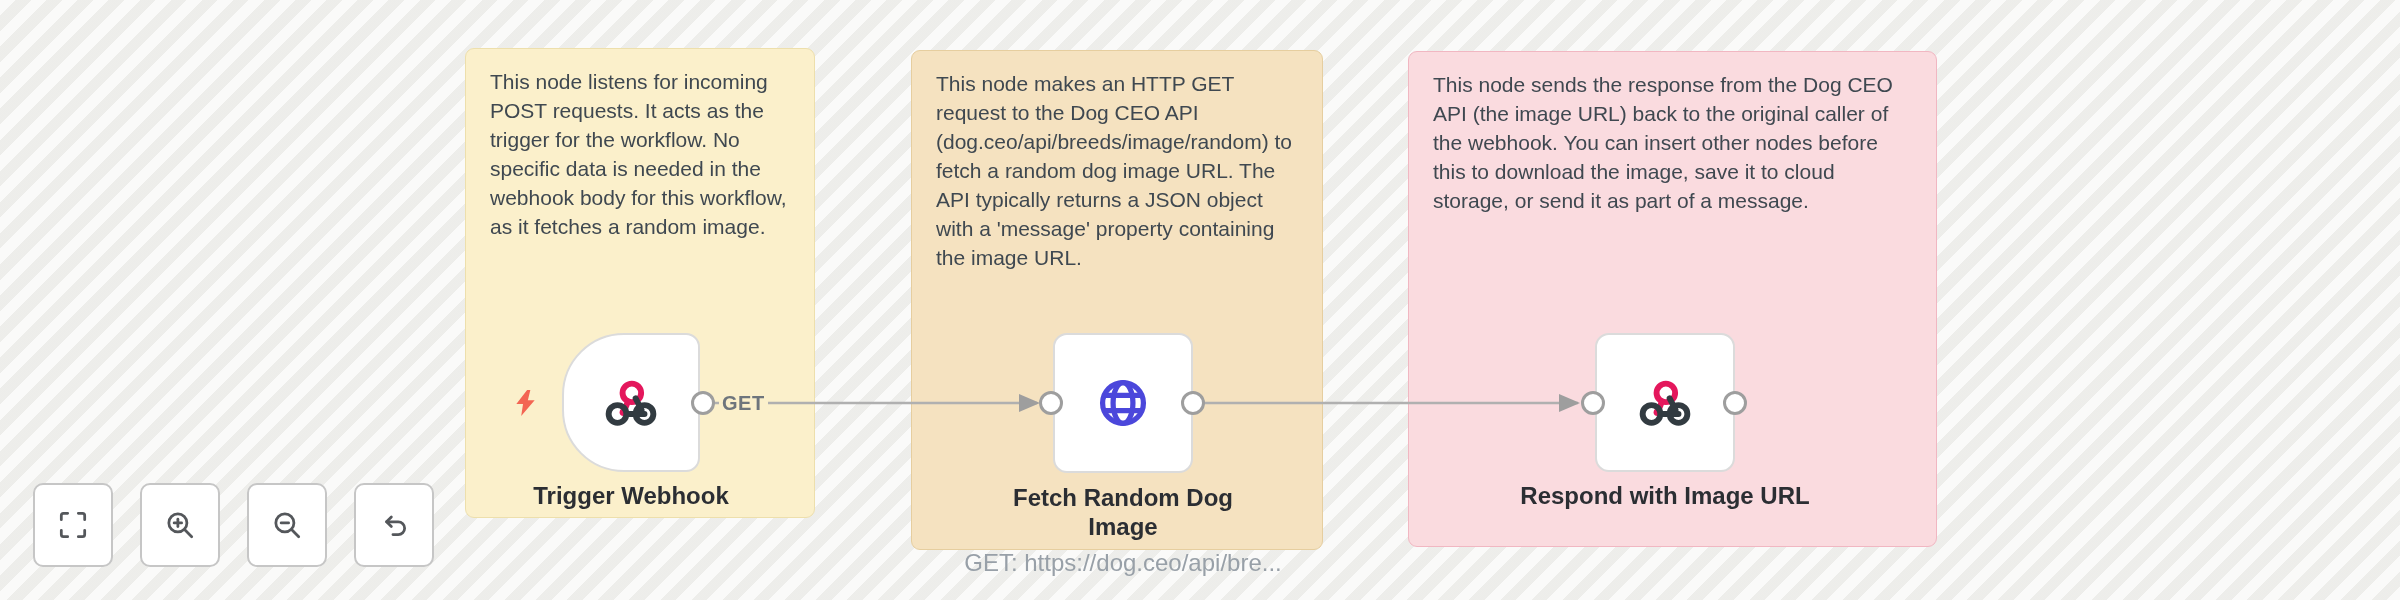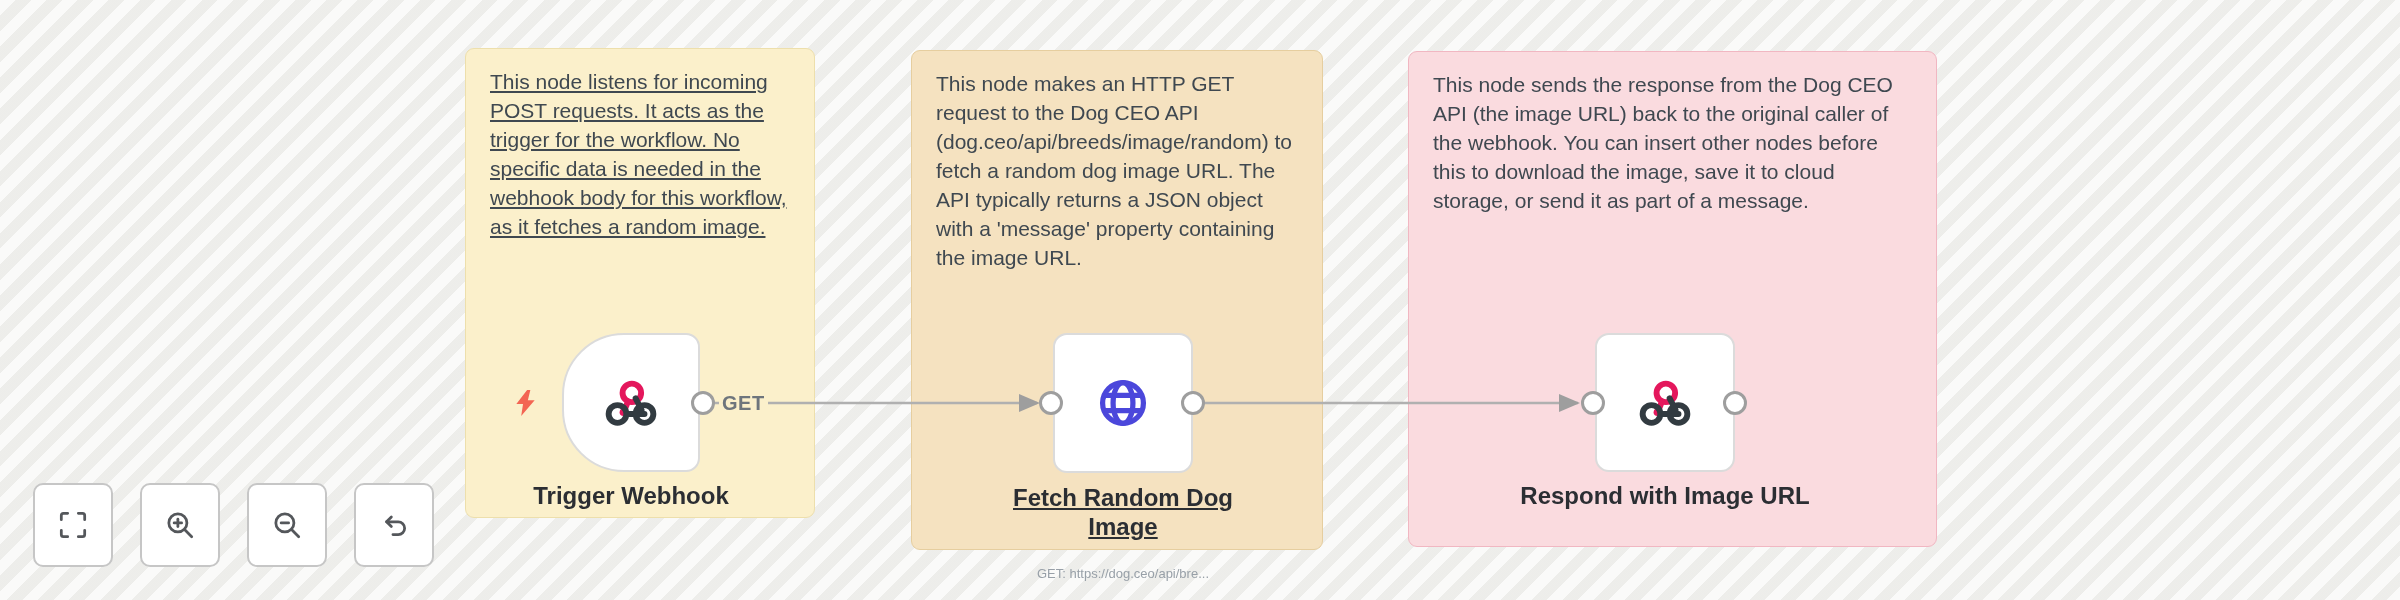--- a/index.html
+++ b/index.html
@@ -8,37 +8,37 @@
     position:relative;width:2400px;height:600px;overflow:hidden;
     background-color:#f4f4f2;
     background-image:repeating-linear-gradient(135deg,
       rgba(255,255,255,0.55) 0px, rgba(255,255,255,0.55) 11px,
       rgba(214,214,208,0.22) 11px, rgba(214,214,208,0.22) 22px);
   }
   .sticky{
     position:absolute;border-radius:9px;box-sizing:border-box;
     padding:18px 24px;font-size:21px;line-height:29px;color:#3f4850;
   }
-  .sticky-yellow{background:#FBF0CB;border:1.5px solid #EDDFAC;text-decoration:underline;}
+  .sticky-yellow{background:#FBF0CB;border:1.5px solid #EDDFAC;}
   .sticky-orange{background:#F5E2C0;border:1.5px solid #E6CE9F;}
   .sticky-pink{background:#FADBDF;border:1.5px solid #F1B7C2;}
   .node{
     position:absolute;background:#ffffff;border:2px solid #DBDBDB;
     box-sizing:border-box;display:flex;align-items:center;justify-content:center;
     z-index:3;
   }
   .node-square{border-radius:14px;}
   .node-trigger{border-radius:62px 14px 14px 62px;}
   .node-label{
     position:absolute;z-index:3;font-size:24px;font-weight:600;color:#2b2e33;
     text-align:center;white-space:nowrap;
   }
   .node-label.wrap{white-space:normal;line-height:29px;}
   .node-subtitle{
-    position:absolute;z-index:3;font-size:13px;color:#98A0A8;text-align:center;white-space:nowrap;margin-top:17px;
+    position:absolute;z-index:3;font-size:24px;color:#98A0A8;text-align:center;white-space:nowrap;
   }
   .port{
     position:absolute;width:24px;height:24px;border-radius:50%;
     background:#ffffff;border:3px solid #9E9E9E;box-sizing:border-box;z-index:4;
   }
   .conn-label{
     position:absolute;z-index:3;font-size:20px;font-weight:600;color:#6E757C;
     background:#FBF0CB;padding:0 3px;letter-spacing:0.5px;line-height:22px;
   }
   .wires{position:absolute;left:0;top:0;z-index:2;pointer-events:none;}
@@ -106,21 +106,21 @@
       <svg width="56" height="56" viewBox="0 0 48 48" fill="none">
         <circle cx="24" cy="24" r="17.5" stroke="#4B47DB" stroke-width="4.5"></circle>
         <ellipse cx="24" cy="24" rx="8.5" ry="17.5" stroke="#4B47DB" stroke-width="4.5"></ellipse>
         <line x1="8" y1="17.5" x2="40" y2="17.5" stroke="#4B47DB" stroke-width="4.5"></line>
         <line x1="8" y1="30.5" x2="40" y2="30.5" stroke="#4B47DB" stroke-width="4.5"></line>
       </svg>
     </span>
   </div>
   <div class="port" style="left:1039px;top:391px;"></div>
   <div class="port" style="left:1181px;top:391px;"></div>
-  <div class="node-label wrap" style="left:1013px;top:483px;width:220px;text-decoration:underline;">Fetch Random Dog Image</div>
+  <div class="node-label wrap" style="left:1013px;top:483px;width:220px;">Fetch Random Dog Image</div>
   <div class="node-subtitle" style="left:1123px;top:549px;transform:translateX(-50%);">GET: https://dog.ceo/api/bre...</div>
 
   <div class="node node-square" style="left:1595px;top:333px;width:140px;height:139px;">
     <span class="icon-wrap">
       <svg width="54" height="54" viewBox="0 0 64 64" fill="none">
         <circle cx="33" cy="20" r="11" stroke="#E4175C" stroke-width="7"></circle>
         <line x1="28.5" y1="30" x2="24.5" y2="40" stroke="#E4175C" stroke-width="7" stroke-linecap="round"></line>
         <circle cx="23" cy="43" r="4.5" fill="#E4175C"></circle>
         <circle cx="16" cy="45" r="10.5" stroke="#323B41" stroke-width="7"></circle>
         <circle cx="48" cy="45" r="10.5" stroke="#323B41" stroke-width="7"></circle>

